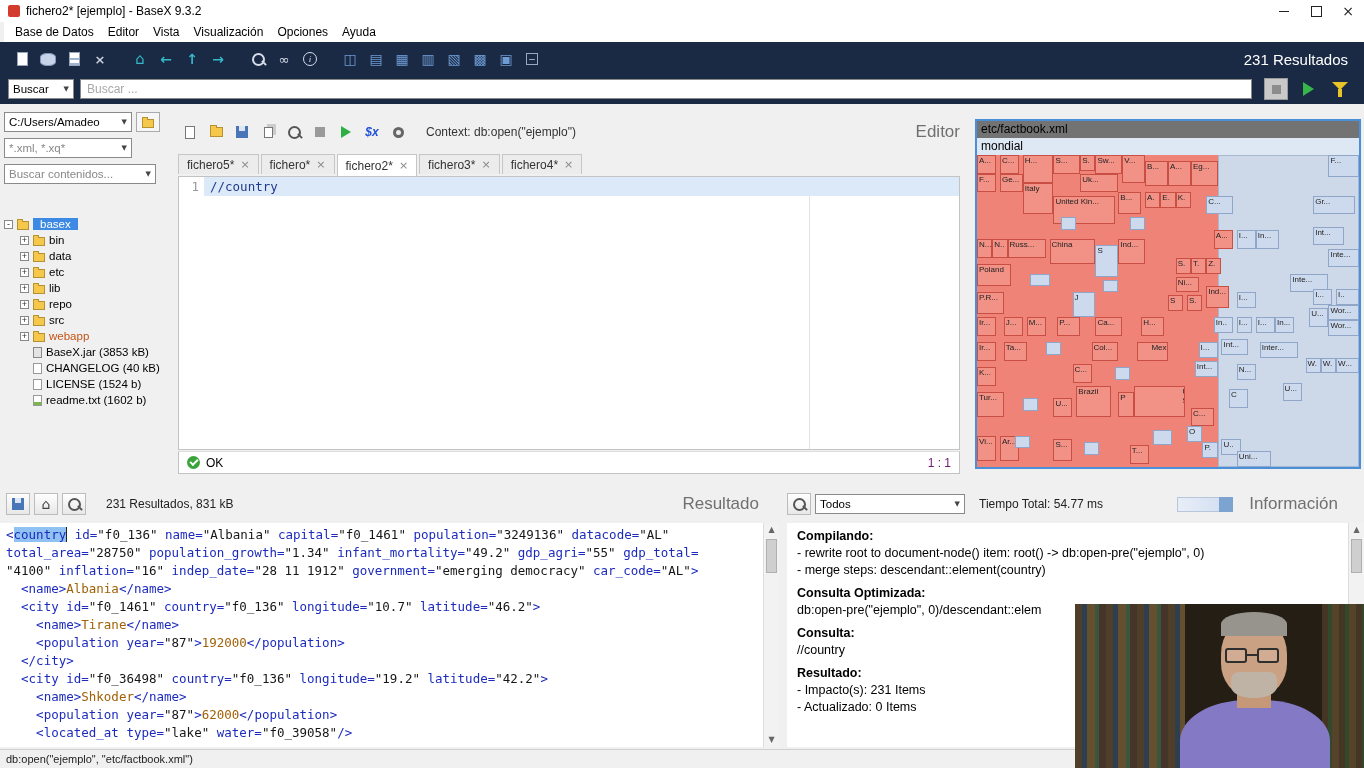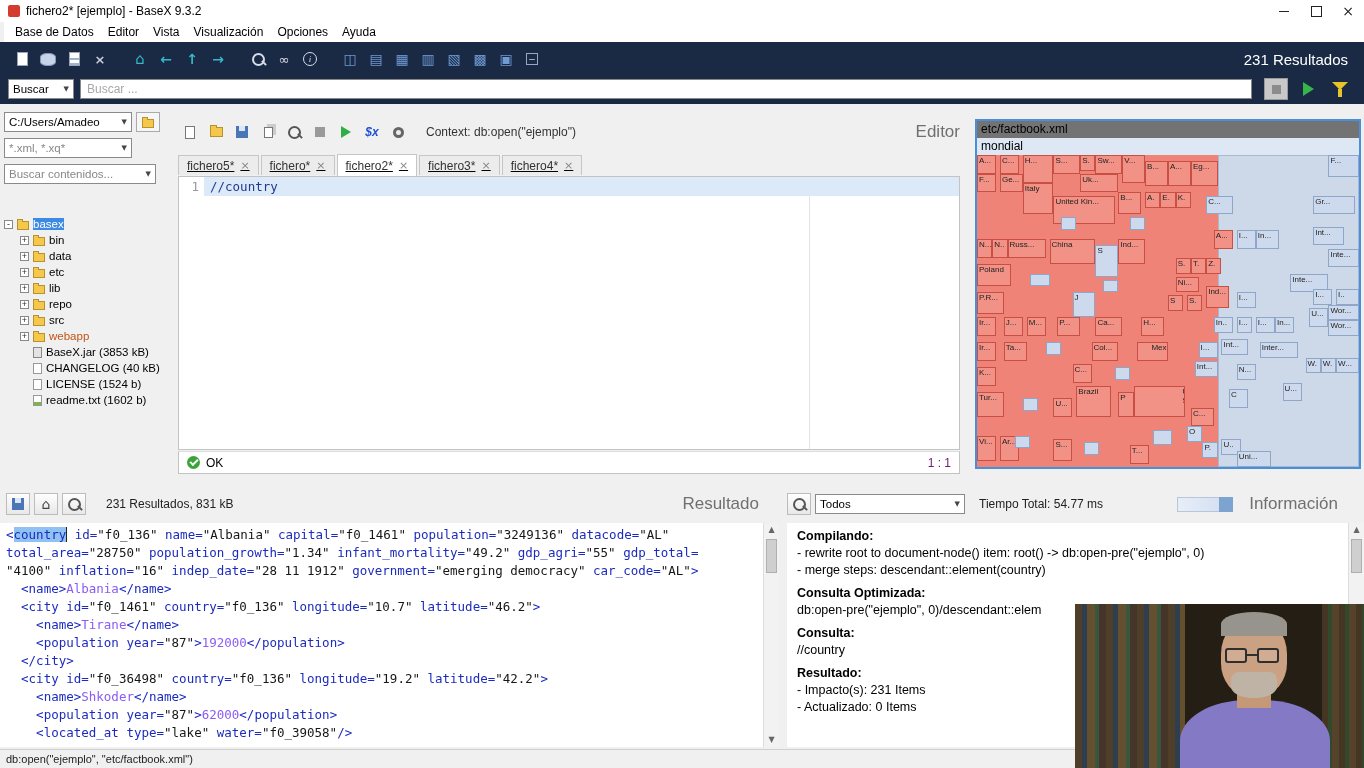--- a/index.html
+++ b/index.html
@@ -67,42 +67,42 @@
   .tree-row{display:flex;align-items:center;height:16px;gap:4px;}
   .indent{width:12px;flex:none;}
   .expander{width:9px;height:9px;border:1px solid #888;background:#fff;font-size:9px;line-height:7px;text-align:center;color:#333;flex:none;box-sizing:border-box;}
   .exp-spacer{width:9px;flex:none;}
   .fold-ic{width:12px;height:9px;background:#f5c84c;border:1px solid #b8922f;position:relative;flex:none;margin-top:2px;box-sizing:border-box;}
   .fold-ic::before{content:"";position:absolute;left:-1px;top:-3px;width:4px;height:2px;background:#f5c84c;border:1px solid #b8922f;border-bottom:none;}
   .file-ic{width:9px;height:11px;background:#fff;border:1px solid #999;flex:none;box-sizing:border-box;}
   .jar-ic{width:9px;height:11px;background:#e3e3e3;border:1px solid #888;flex:none;box-sizing:border-box;}
   .doc-ic{width:9px;height:11px;background:#fff;border:1px solid #999;box-shadow:inset 0 -3px 0 #7ab648;flex:none;box-sizing:border-box;}
   .tree-label{white-space:nowrap;}
-  .tree-label.selected{background:#3d8ae5;color:#fff;padding:0 0;}
+  .tree-label.selected{background:#3d8ae5;color:#fff;padding:0 7px;}
   .tree-label.accent{color:#c25416;}
 
   
   .editor-panel{position:absolute;left:170px;top:104px;width:798px;height:374px;}
   .ed-toolbar{position:absolute;left:8px;top:14px;right:8px;height:28px;display:flex;align-items:center;gap:2px;}
   .tbtn{width:24px;height:24px;display:flex;align-items:center;justify-content:center;background:transparent;border:none;padding:0;}
   .ie-page{width:10px;height:13px;background:#fff;border:1px solid #777;box-sizing:border-box;}
   .ie-folder{width:13px;height:10px;background:#f5c84c;border:1px solid #b8922f;position:relative;box-sizing:border-box;}
   .ie-folder::before{content:"";position:absolute;left:-1px;top:-3px;width:5px;height:2px;background:#f5c84c;border:1px solid #b8922f;border-bottom:none;}
   .ie-disk{width:12px;height:12px;background:#4a76b8;position:relative;}
   .ie-disk::before{content:"";position:absolute;left:3px;top:0;width:6px;height:5px;background:#dce6f4;}
   .ie-copy{width:9px;height:11px;background:#fff;border:1px solid #777;box-shadow:3px -3px 0 0 #ccc;box-sizing:border-box;}
   .ie-mag{position:relative;width:9px;height:9px;border:2px solid #555;border-radius:50%;}
   .ie-mag::after{content:"";position:absolute;left:7px;top:7px;width:6px;height:2px;background:#555;transform:rotate(45deg);}
   .ie-stop{width:10px;height:10px;background:#9a9a9a;}
   .ie-run{width:0;height:0;border-left:10px solid #2fae44;border-top:6px solid transparent;border-bottom:6px solid transparent;}
   .ie-sx{color:#1f4fd8;font-weight:bold;font-size:12px;font-style:italic;}
   .ie-gear{width:11px;height:11px;border-radius:50%;border:3px solid #666;box-sizing:border-box;background:#eee;}
   .context-label{margin-left:14px;color:#333;}
   .panel-label{margin-left:auto;color:#707070;font-size:17px;}
-  .tabs{position:absolute;left:8px;top:50px;right:8px;height:22px;display:flex;align-items:center;gap:2px;text-decoration:underline;}
+  .tabs{position:absolute;left:8px;top:50px;right:8px;height:22px;display:flex;align-items:flex-start;gap:2px;}
   .tab{height:20px;display:flex;align-items:center;gap:6px;padding:0 8px;background:#ececec;border:1px solid #c6c6c6;border-bottom:none;font-size:12px;color:#333;box-sizing:border-box;}
   .tab.active{background:#fff;height:22px;}
   .tab-close{color:#888;font-size:11px;font-family:"DejaVu Sans",sans-serif;}
   .code-area{position:absolute;left:8px;top:72px;right:8px;bottom:28px;background:#fff;border:1px solid #c3c3c3;overflow:hidden;}
   .margin-line{position:absolute;left:630px;top:0;bottom:0;width:1px;background:#e3e3e3;}
   .code-line{position:relative;display:flex;height:19px;align-items:stretch;background:#fff;font-family:"DejaVu Sans Mono",monospace;font-size:12.5px;}
   .gutter{width:20px;color:#999;background:#fff;display:flex;align-items:center;justify-content:flex-end;padding-right:5px;flex:none;}
   .line-body{flex:1;background:#dce9f8;padding-left:6px;color:#223a8c;display:flex;align-items:center;}
   .ed-status{position:absolute;left:8px;right:8px;bottom:4px;height:23px;background:#fff;border:1px solid #c3c3c3;border-top:1px solid #ddd;display:flex;align-items:center;padding:0 8px;gap:6px;box-sizing:border-box;}
   .ok-icon{width:13px;height:13px;border-radius:50%;background:#3aa33a;position:relative;flex:none;}
@@ -123,21 +123,21 @@
   .result-panel{position:absolute;left:0;top:485px;width:779px;height:262px;background:#f0f0f0;}
   .res-header{position:absolute;left:6px;top:6px;right:6px;height:26px;display:flex;align-items:center;gap:4px;}
   .lbtn{width:24px;height:22px;border:1px solid #bcbcbc;background:linear-gradient(#fefefe,#e8e8e8);display:flex;align-items:center;justify-content:center;padding:0;box-sizing:border-box;}
   .lhome{color:#444;font-size:14px;line-height:1;}
   .res-summary{margin-left:16px;color:#222;}
   .res-label{margin-left:auto;margin-right:14px;color:#707070;font-size:17px;}
   .res-content{position:absolute;left:0;top:38px;right:16px;bottom:0;background:#fff;border-top:1px solid:#ddd;overflow:hidden;padding:4px 0 0 6px;}
   .x-line{font-family:"DejaVu Sans Mono",monospace;font-size:12.5px;height:18px;white-space:pre;}
   .x-tag{color:#1c2bbd;}
   .x-val{color:#161616;}
-  .x-txt{color:#8b5cf6;}
+  .x-txt{color:#a16207;}
   .sel{background:#8fc1f2;border-right:1px solid #222;}
   .vscroll{position:absolute;right:0;top:38px;bottom:0;width:16px;background:#f2f2f2;border-left:1px solid #ddd;box-sizing:border-box;}
   .scroll-arrow{position:absolute;left:0;width:15px;height:14px;color:#666;font-size:8px;text-align:center;line-height:14px;font-family:"DejaVu Sans",sans-serif;}
   .sa-up{top:0;} .sa-down{bottom:0;}
   .scroll-thumb{position:absolute;left:2px;top:16px;width:11px;height:34px;background:#cfcfcf;border:1px solid #b0b0b0;box-sizing:border-box;}
 
   
   .info-panel{position:absolute;left:781px;top:485px;width:583px;height:262px;background:#f0f0f0;}
   .info-header{position:absolute;left:6px;top:6px;right:6px;height:26px;display:flex;align-items:center;gap:4px;}
   .info-combo{width:150px;}

